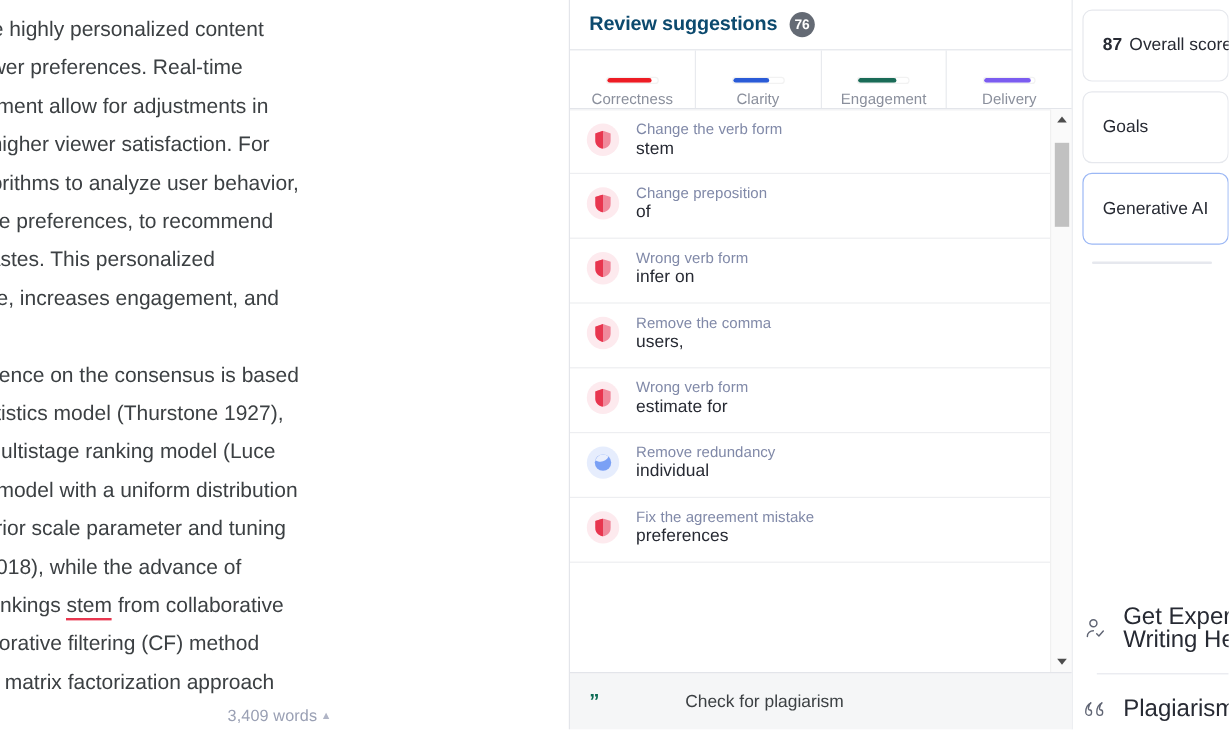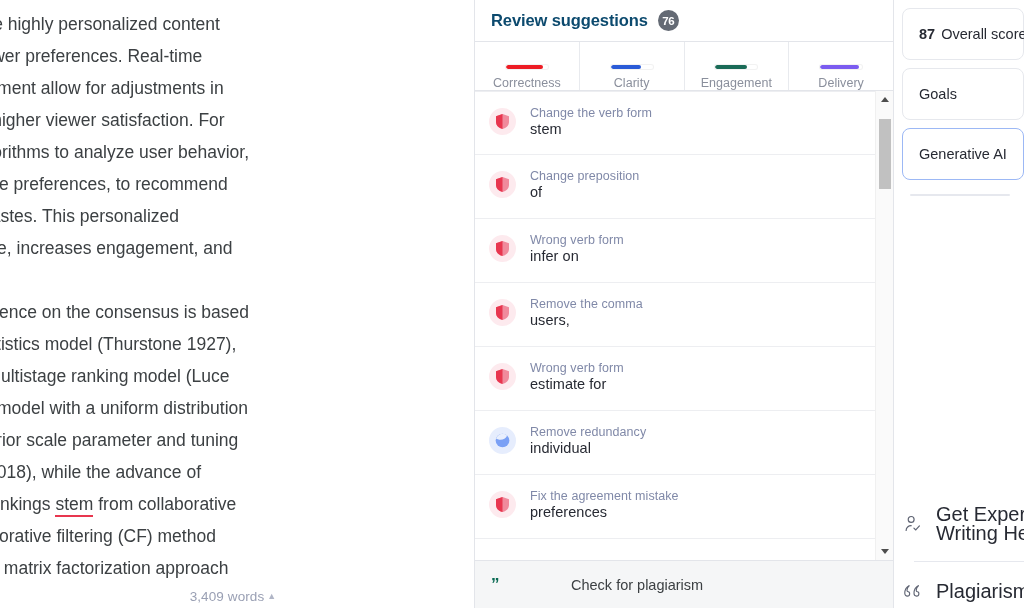--- a/index.html
+++ b/index.html
@@ -103,21 +103,21 @@
 
   .sugg-list-wrap { flex: 1 1 auto; position: relative; overflow: hidden; }
   .sugg-list {
     position: absolute;
     left: 0; right: 18px; top: 0; bottom: 0;
     overflow: hidden;
   }
   .sugg-item {
     display: flex;
     align-items: center;
-    height: 64px;
+    height: 54px;
     padding: 0 16px 4px 14px;
     border-bottom: 1px solid #edeef1;
     cursor: pointer;
   }
   .sugg-item:first-child { border-top: 1px solid #edeef1; }
   .sugg-icon {
     width: 27px; height: 27px; border-radius: 50%;
     flex: 0 0 27px;
     display: flex; align-items: center; justify-content: center;
     margin-right: 14px;
@@ -171,21 +171,21 @@
 
   
   .side-pane {
     flex: 1 1 auto; height: 608px;
     background: #ffffff;
     padding: 8px 0 0 8px;
     position: relative;
     overflow: hidden;
   }
   .side-card {
-    height: 52px;
+    height: 60px;
     margin-bottom: 8px;
     border: 1px solid #e6e8ed;
     border-radius: 8px;
     display: flex; align-items: center;
     padding: 0 16px;
     font-size: 14.5px; color: #272a33;
     white-space: nowrap;
     cursor: pointer;
     background: #fff;
   }

